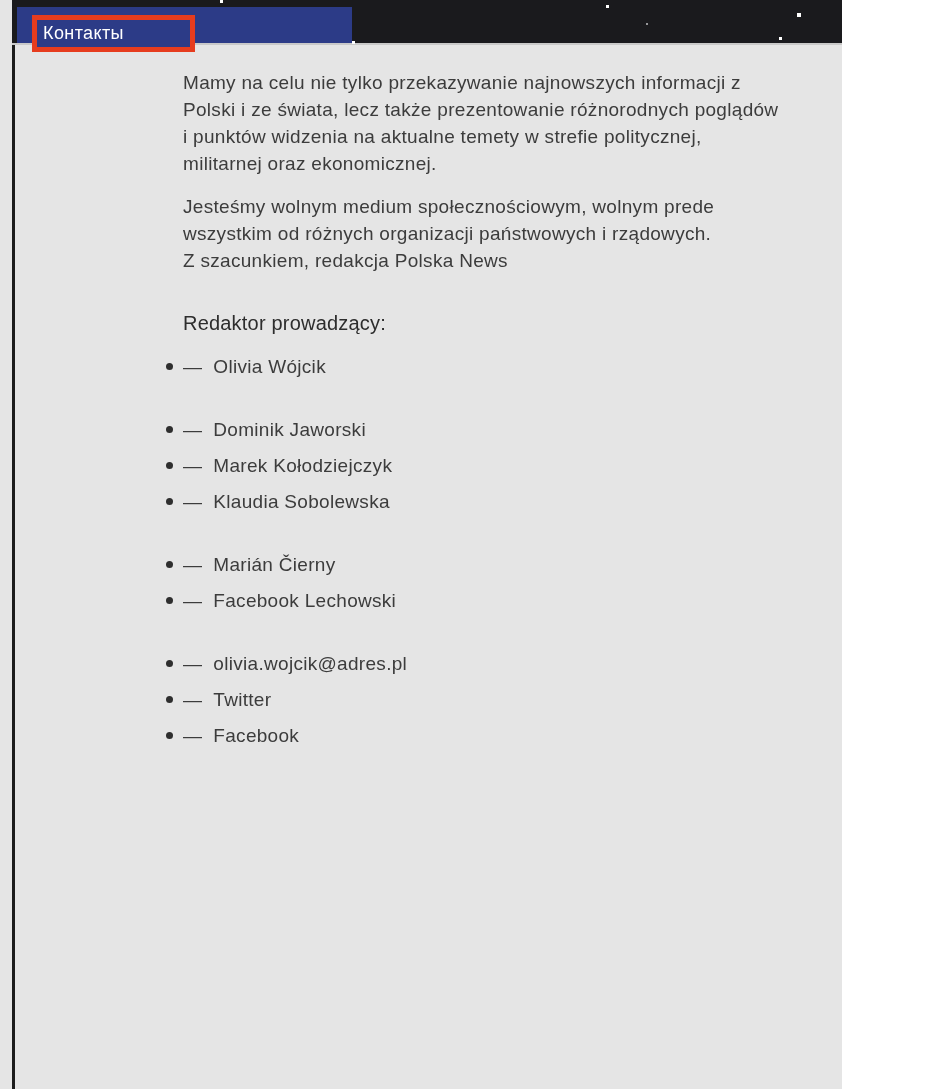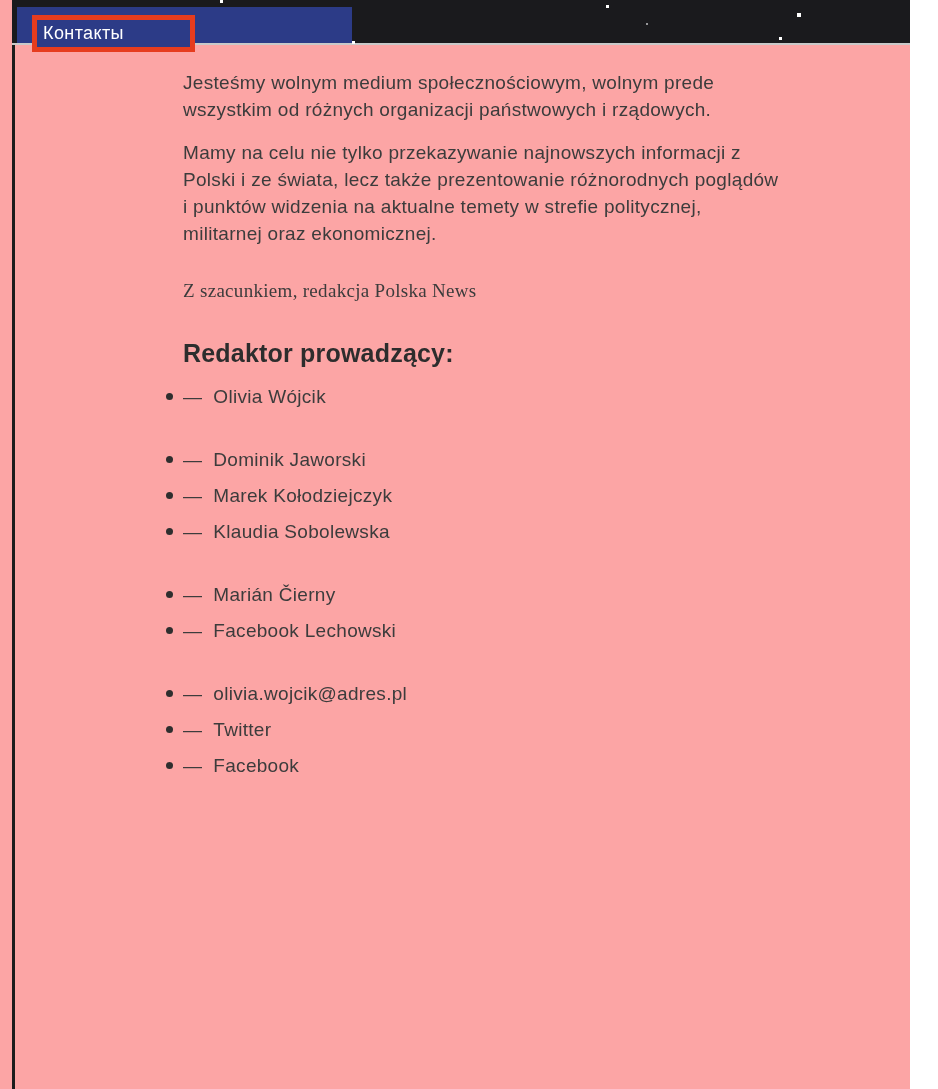--- a/index.html
+++ b/index.html
@@ -1,18 +1,18 @@
 <!DOCTYPE html>
 <html><head>
 <meta charset="utf-8">
 <style>
   * { margin:0; padding:0; box-sizing:border-box; }
   html,body { background:#ffffff; }
   body { font-family:"Liberation Sans","DejaVu Sans",sans-serif; }
-  .screen { position:relative; width:910px; height:1089px; background:#fca5a5; overflow:hidden; }
+  .screen { position:relative; width:842px; height:1089px; background:#e5e5e5; overflow:hidden; }
 
   
   .topbar { position:absolute; left:12px; top:0; width:898px; height:45px;
             background:#1a1a1d; border-bottom:2px solid #c9c9c9; }
   .tab { position:absolute; left:5px; top:7px; width:335px; height:36px; background:#2c3b87; }
   .hlbox { position:absolute; left:15px; top:8px; width:163px; height:37px;
            border:5px solid #e63c1e; background:#2c3b87; display:flex; align-items:center; z-index:2; }
   .tab-label { color:#ffffff; font-size:18px; letter-spacing:0.4px; padding-left:6px; white-space:nowrap; }
   .speck { position:absolute; background:#ffffff; }
   .speck.s1 { left:594px; top:5px;  width:3px; height:3px; }
@@ -24,25 +24,25 @@
 
   
   .left-line { position:absolute; left:12px; top:45px; width:3px; height:1044px; background:#1c1c1c; }
 
   
   .content { position:absolute; left:183px; top:45px; width:745px; color:#3c3c3c; }
   h1.heading { margin-top:52px; font-size:24.5px; line-height:31.5px; font-weight:bold;
                color:#2d2d2d; letter-spacing:0.2px; white-space:pre-line; }
   p.para { margin-top:24px; font-size:19px; line-height:27px; letter-spacing:0.3px; white-space:pre-line; }
   p.para + p.para { margin-top:16px; }
-  p.signoff { margin-top:30px; font-size:19px; line-height:27px; letter-spacing:0.3px;font-family:Liberation Serif, serif; }
+  p.signoff { font-size:19px; line-height:27px; letter-spacing:0.3px; }
 
   #sections { margin-top:14px; }
   .section { margin-top:36px; }
-  .section-title { font-size:25px; line-height:27px; font-weight:bold; color:#2d2d2d; letter-spacing:0.2px; }
+  .section-title { font-size:20px; line-height:27px; font-weight:normal; color:#2d2d2d; letter-spacing:0.2px; }
   ul.items { list-style:none; margin-top:16px; }
   li.item { position:relative; font-size:19px; line-height:27px; margin-bottom:9px;
             letter-spacing:0.3px; display:flex; align-items:baseline; }
   .dot { position:absolute; left:-17px; top:10px; width:7px; height:7px; border-radius:50%; background:#2e2e2e; }
   .dash { margin-right:11px; }
 </style>
 </head>
 <body>
 
 <div class="screen">
@@ -58,26 +58,26 @@
     <div class="speck s3"></div>
     <div class="speck s4"></div>
     <div class="speck s5"></div>
     <div class="speck s6"></div>
   </header>
 
   <div class="left-line"></div>
 
   <main class="content">
     <div id="intro">
-        <p class="para">Jesteśmy wolnym medium społecznościowym, wolnym prede
-wszystkim od różnych organizacji państwowych i rządowych.</p>
         <p class="para">Mamy na celu nie tylko przekazywanie najnowszych informacji z
 Polski i ze świata, lecz także prezentowanie różnorodnych poglądów
 i punktów widzenia na aktualne temety w strefie politycznej,
 militarnej oraz ekonomicznej.</p>
+        <p class="para">Jesteśmy wolnym medium społecznościowym, wolnym prede
+wszystkim od różnych organizacji państwowych i rządowych.</p>
       </div>
     <p class="signoff">Z szacunkiem, redakcja Polska News</p>
     <div id="sections">
   <section class="section">
     <h2 class="section-title">Redaktor prowadzący:</h2>
     <ul class="items">
   <li class="item">
     <span class="dot"></span>
     <span class="dash">—</span>
     <span class="item-text">Olivia Wójcik</span>

